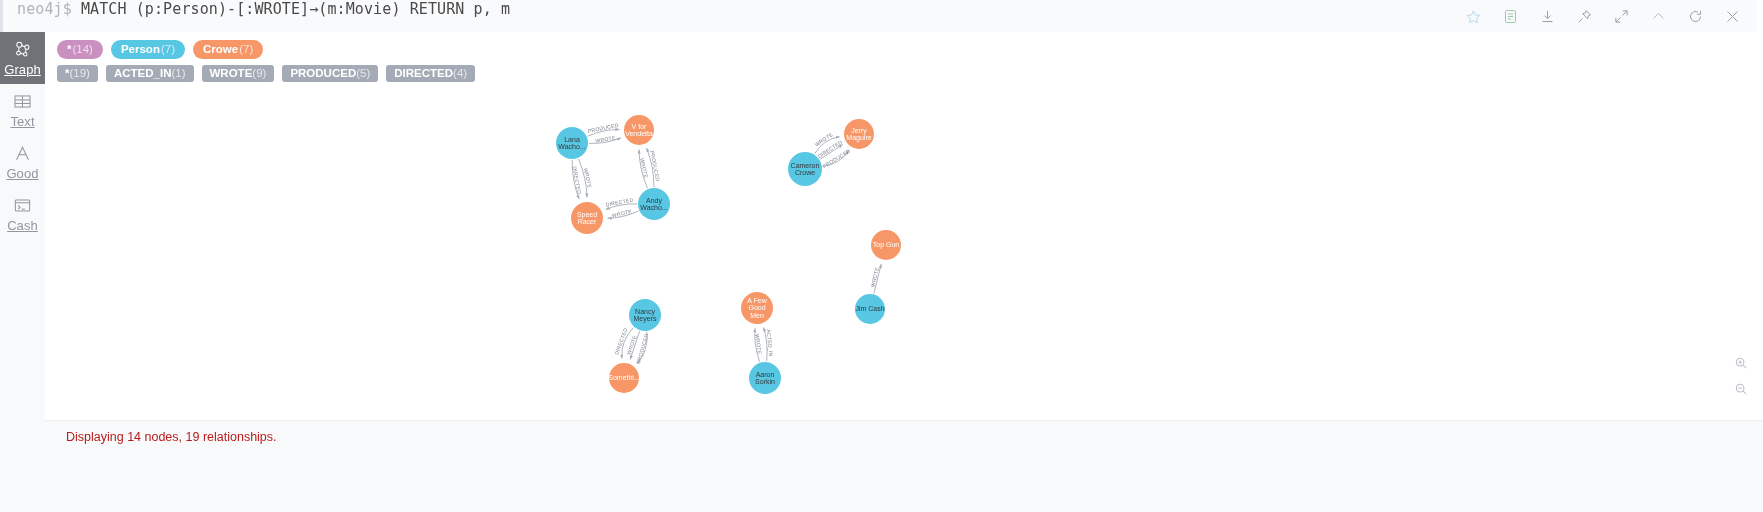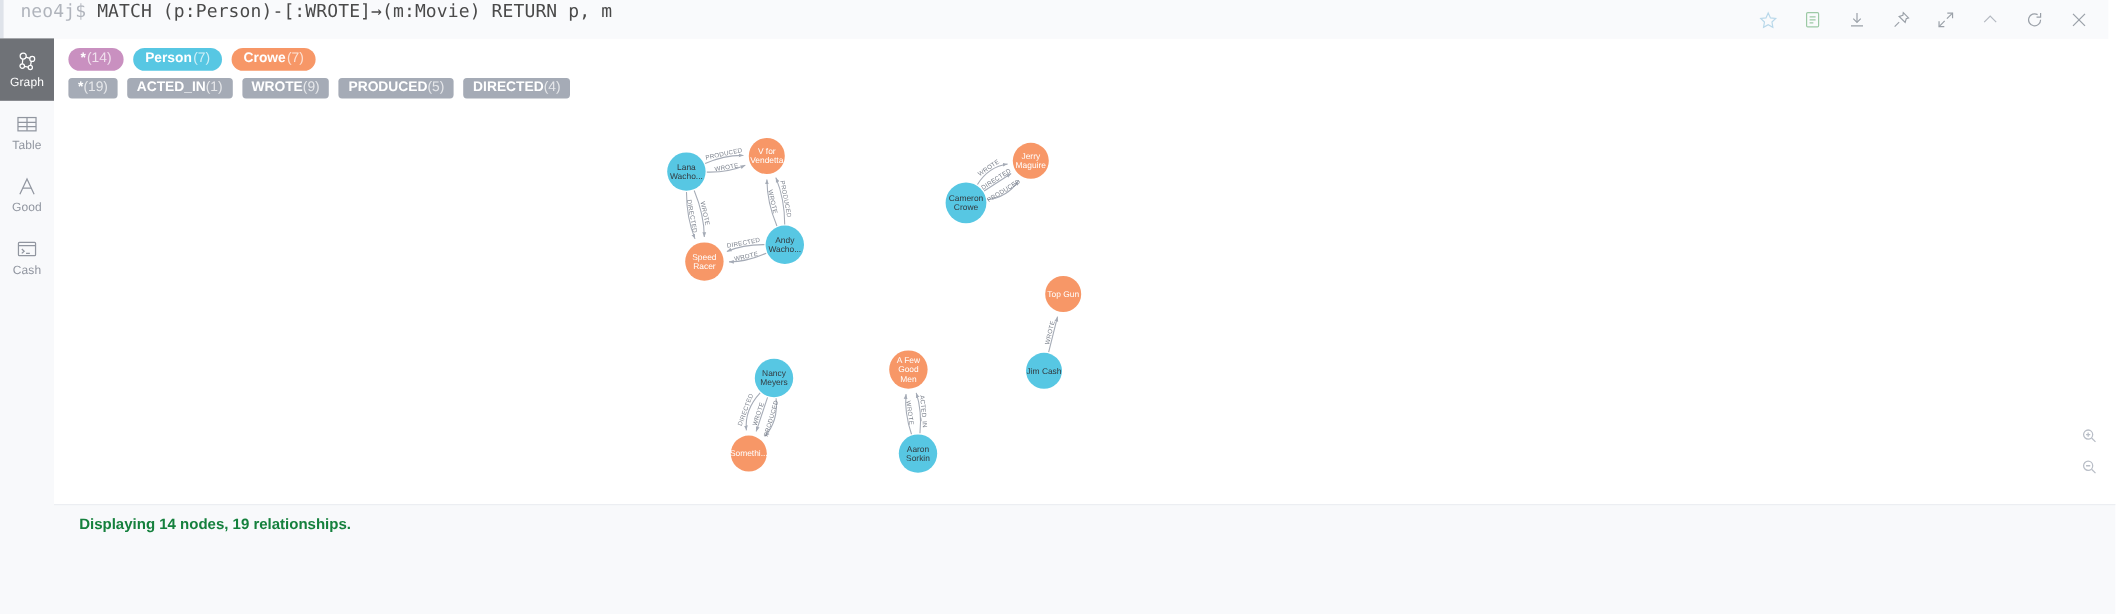--- a/index.html
+++ b/index.html
@@ -35,21 +35,21 @@
   
   .sidebar{
     position:absolute;left:0;top:32px;width:45px;height:480px;
     background:#f8f9fb;border-right:1px solid #eceef2;
   }
   .side-item{
     width:45px;height:52px;display:flex;flex-direction:column;
     align-items:center;justify-content:center;cursor:pointer;color:#9196a0;
   }
   .side-item.active{background:#6f7277;color:#ffffff;}
-  .side-item .s-label{font-size:10px;margin-top:3px;letter-spacing:.1px;}
+  .side-item .s-label{font-size:13px;margin-top:3px;letter-spacing:.1px;text-decoration:underline;}
   .side-item svg{display:block;}
 
   
   .legend{
     position:absolute;left:45px;top:32px;width:1718px;
     padding:8px 0 6px 12px;background:#ffffff;
   }
   .legend-row{display:flex;align-items:center;gap:8px;margin-bottom:6px;flex-wrap:wrap;}
   .chip{
     display:inline-flex;align-items:baseline;
@@ -93,21 +93,21 @@
     cursor:pointer;color:#b9bec7;
   }
 
   
   .statusbar{
     position:absolute;left:45px;top:420px;width:1718px;height:92px;
     background:#f8f9fb;border-top:1px solid #eceef2;
   }
   .status-text{
     position:absolute;left:21px;top:9px;
-    font-size:12.5px;color:#15803d;font-weight:bold;
+    font-size:12.5px;color:#b91c1c;
   }
 </style>
 </head>
 <body>
 
 <div class="app">
 
   <div class="editor-bar">
     <div class="editor-accent"></div>
     <div class="editor-text">
@@ -183,21 +183,21 @@
       </svg>
       <span class="s-label">Graph</span>
     </div>
     <div class="side-item">
       <svg width="19" height="19" viewBox="0 0 24 24" fill="none" stroke="currentColor" stroke-width="1.3">
         <rect x="2.5" y="5" width="19" height="14"></rect>
           <line x1="2.5" y1="10" x2="21.5" y2="10"></line>
         <line x1="2.5" y1="14.5" x2="21.5" y2="14.5"></line>
           <line x1="12" y1="5" x2="12" y2="19"></line>
       </svg>
-      <span class="s-label">Table</span>
+      <span class="s-label">Text</span>
     </div>
     <div class="side-item">
       <svg width="19" height="19" viewBox="0 0 24 24" fill="none" stroke="currentColor" stroke-width="1.3">
         <path d="M4.5 20L12 4l7.5 16"></path>
           <line x1="7.6" y1="13.5" x2="16.4" y2="13.5"></line>
       </svg>
       <span class="s-label">Good</span>
     </div>
     <div class="side-item">
       <svg width="19" height="19" viewBox="0 0 24 24" fill="none" stroke="currentColor" stroke-width="1.3">

